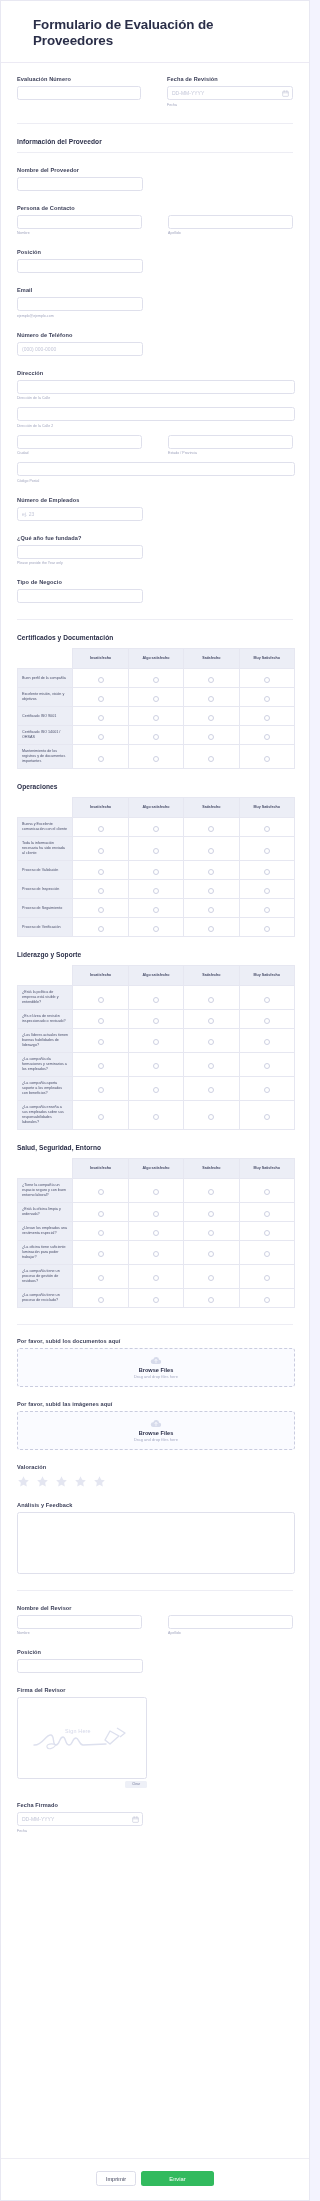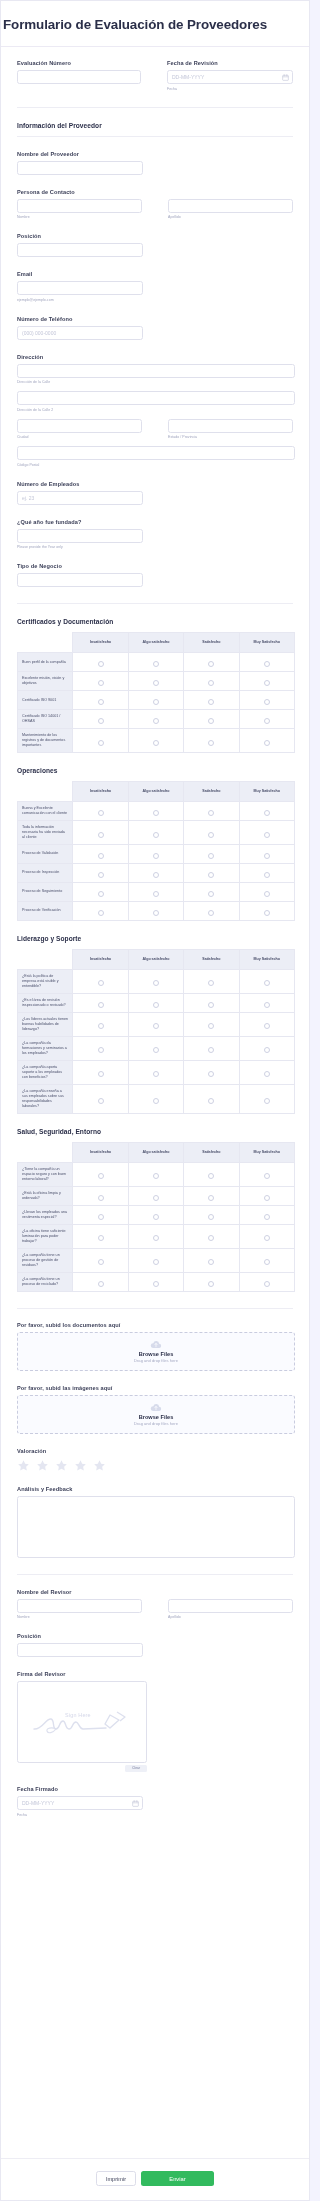--- a/index.html
+++ b/index.html
@@ -11,21 +11,21 @@
     -webkit-font-smoothing:antialiased;
   }
   .form-card {
     width:310px; min-height:2201px;
     background:#ffffff;
     border:1px solid #e8e8f2;
     display:flex; flex-direction:column;
   }
   
   .form-header {
-    padding:16px 16px 13px 2px;
+    padding:16px 16px 13px 32px;
     border-bottom:1px solid #eceaf4;
   }
   .form-title {
     font-size:13.4px; font-weight:bold; color:#2b2f49;
     letter-spacing:-0.1px; line-height:1.2; margin:0;
   }
   
   .body { padding:0 16px; flex:1; }
   .field { margin-top:14px; }
   .field:first-child { margin-top:13px; }

